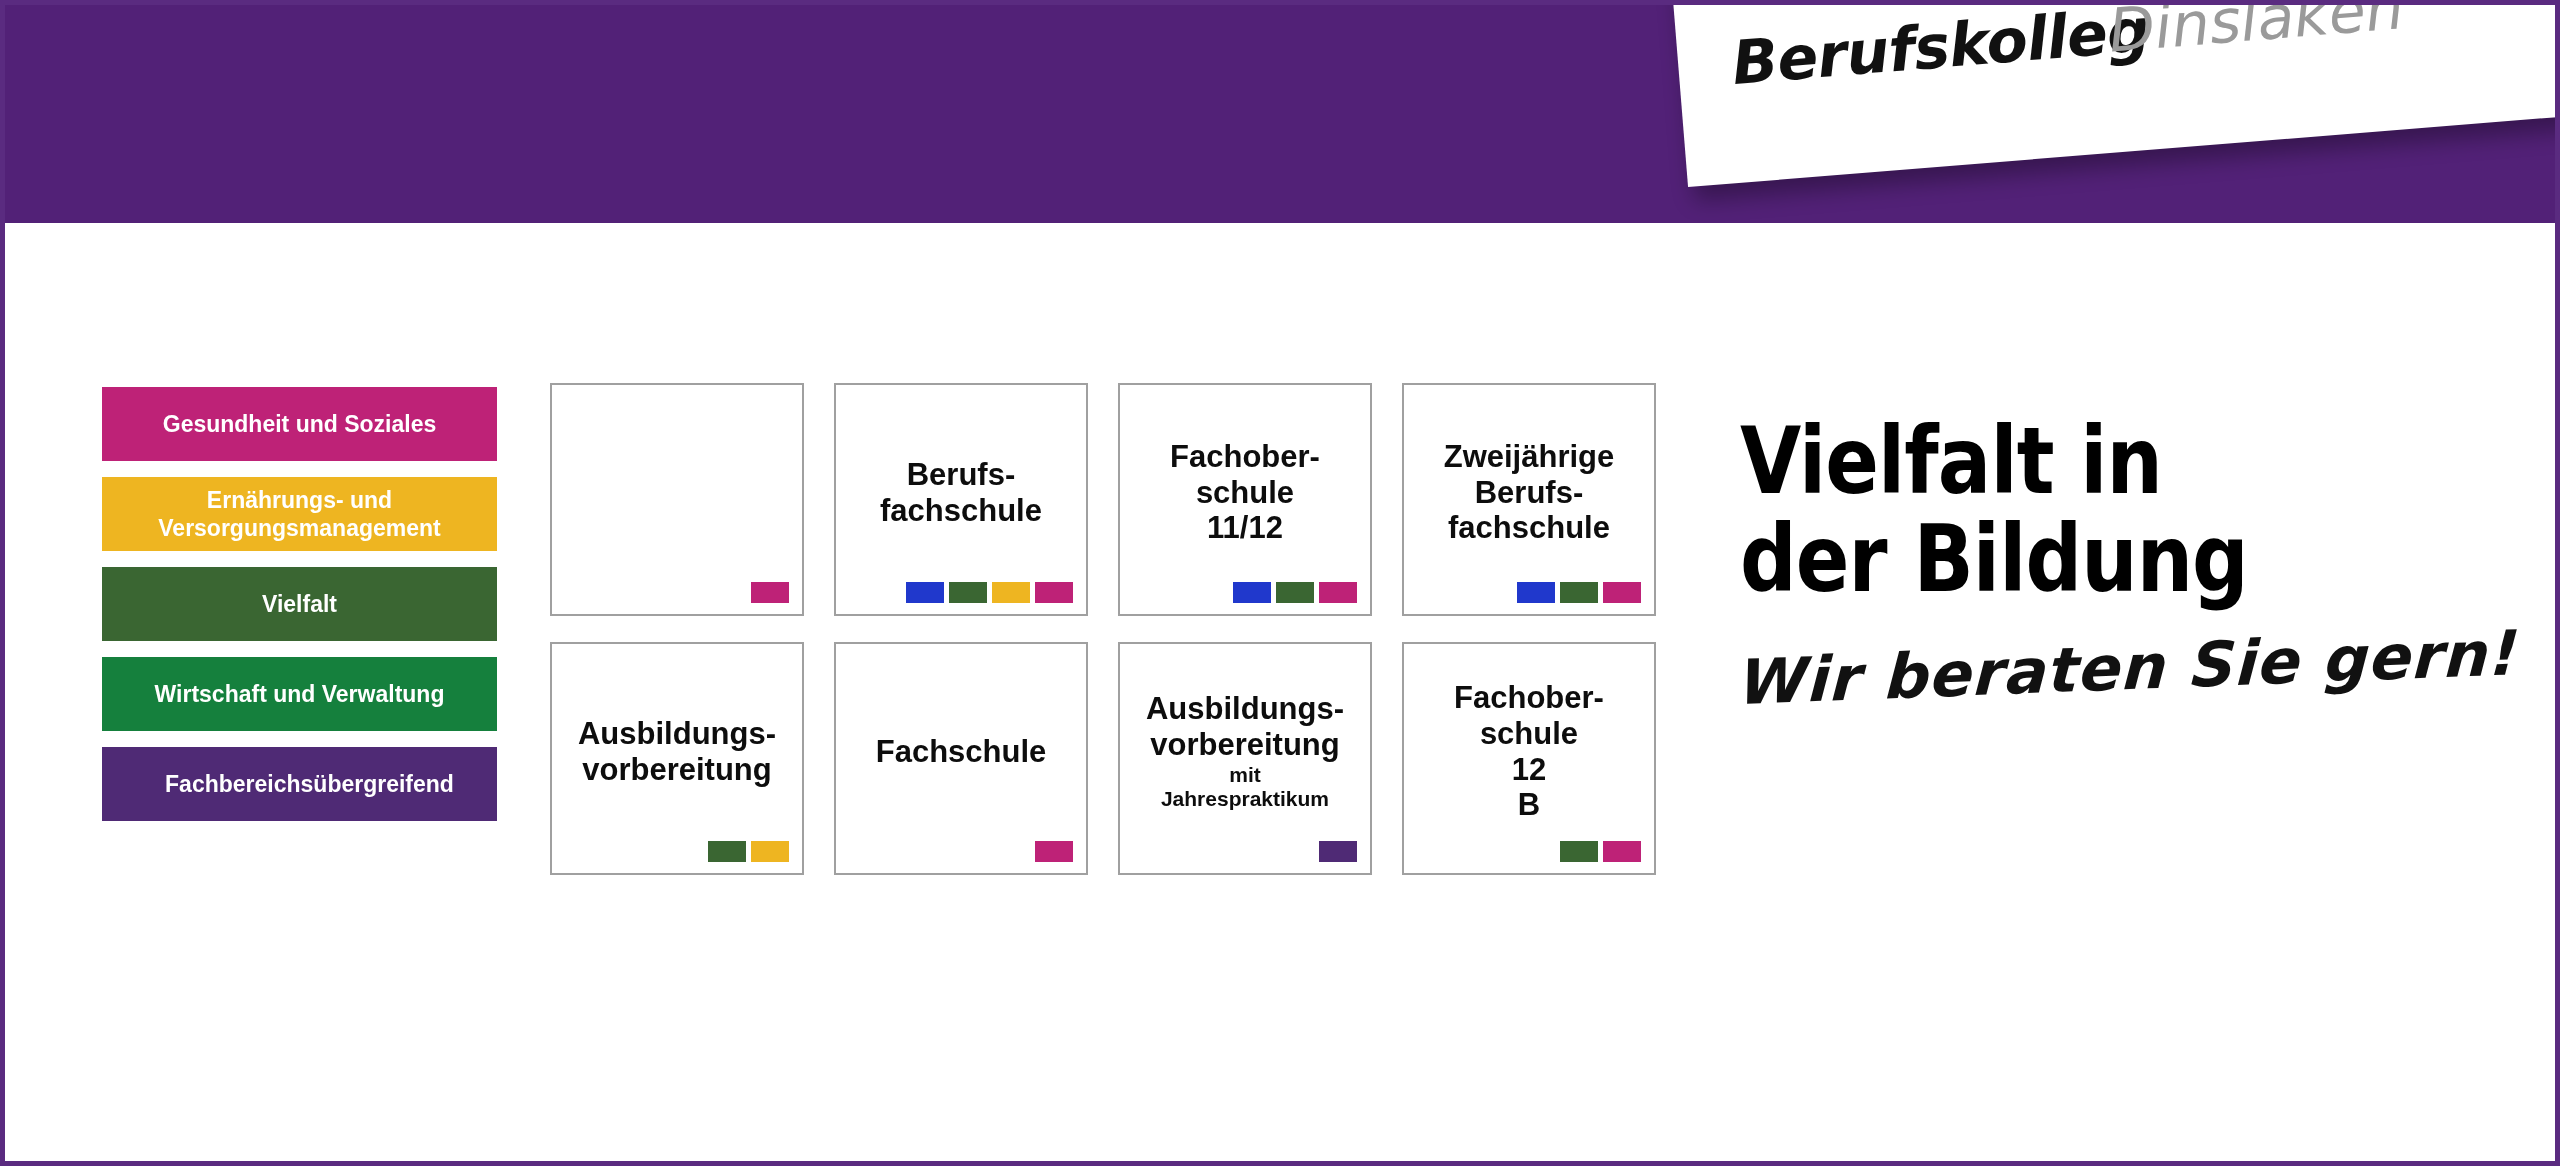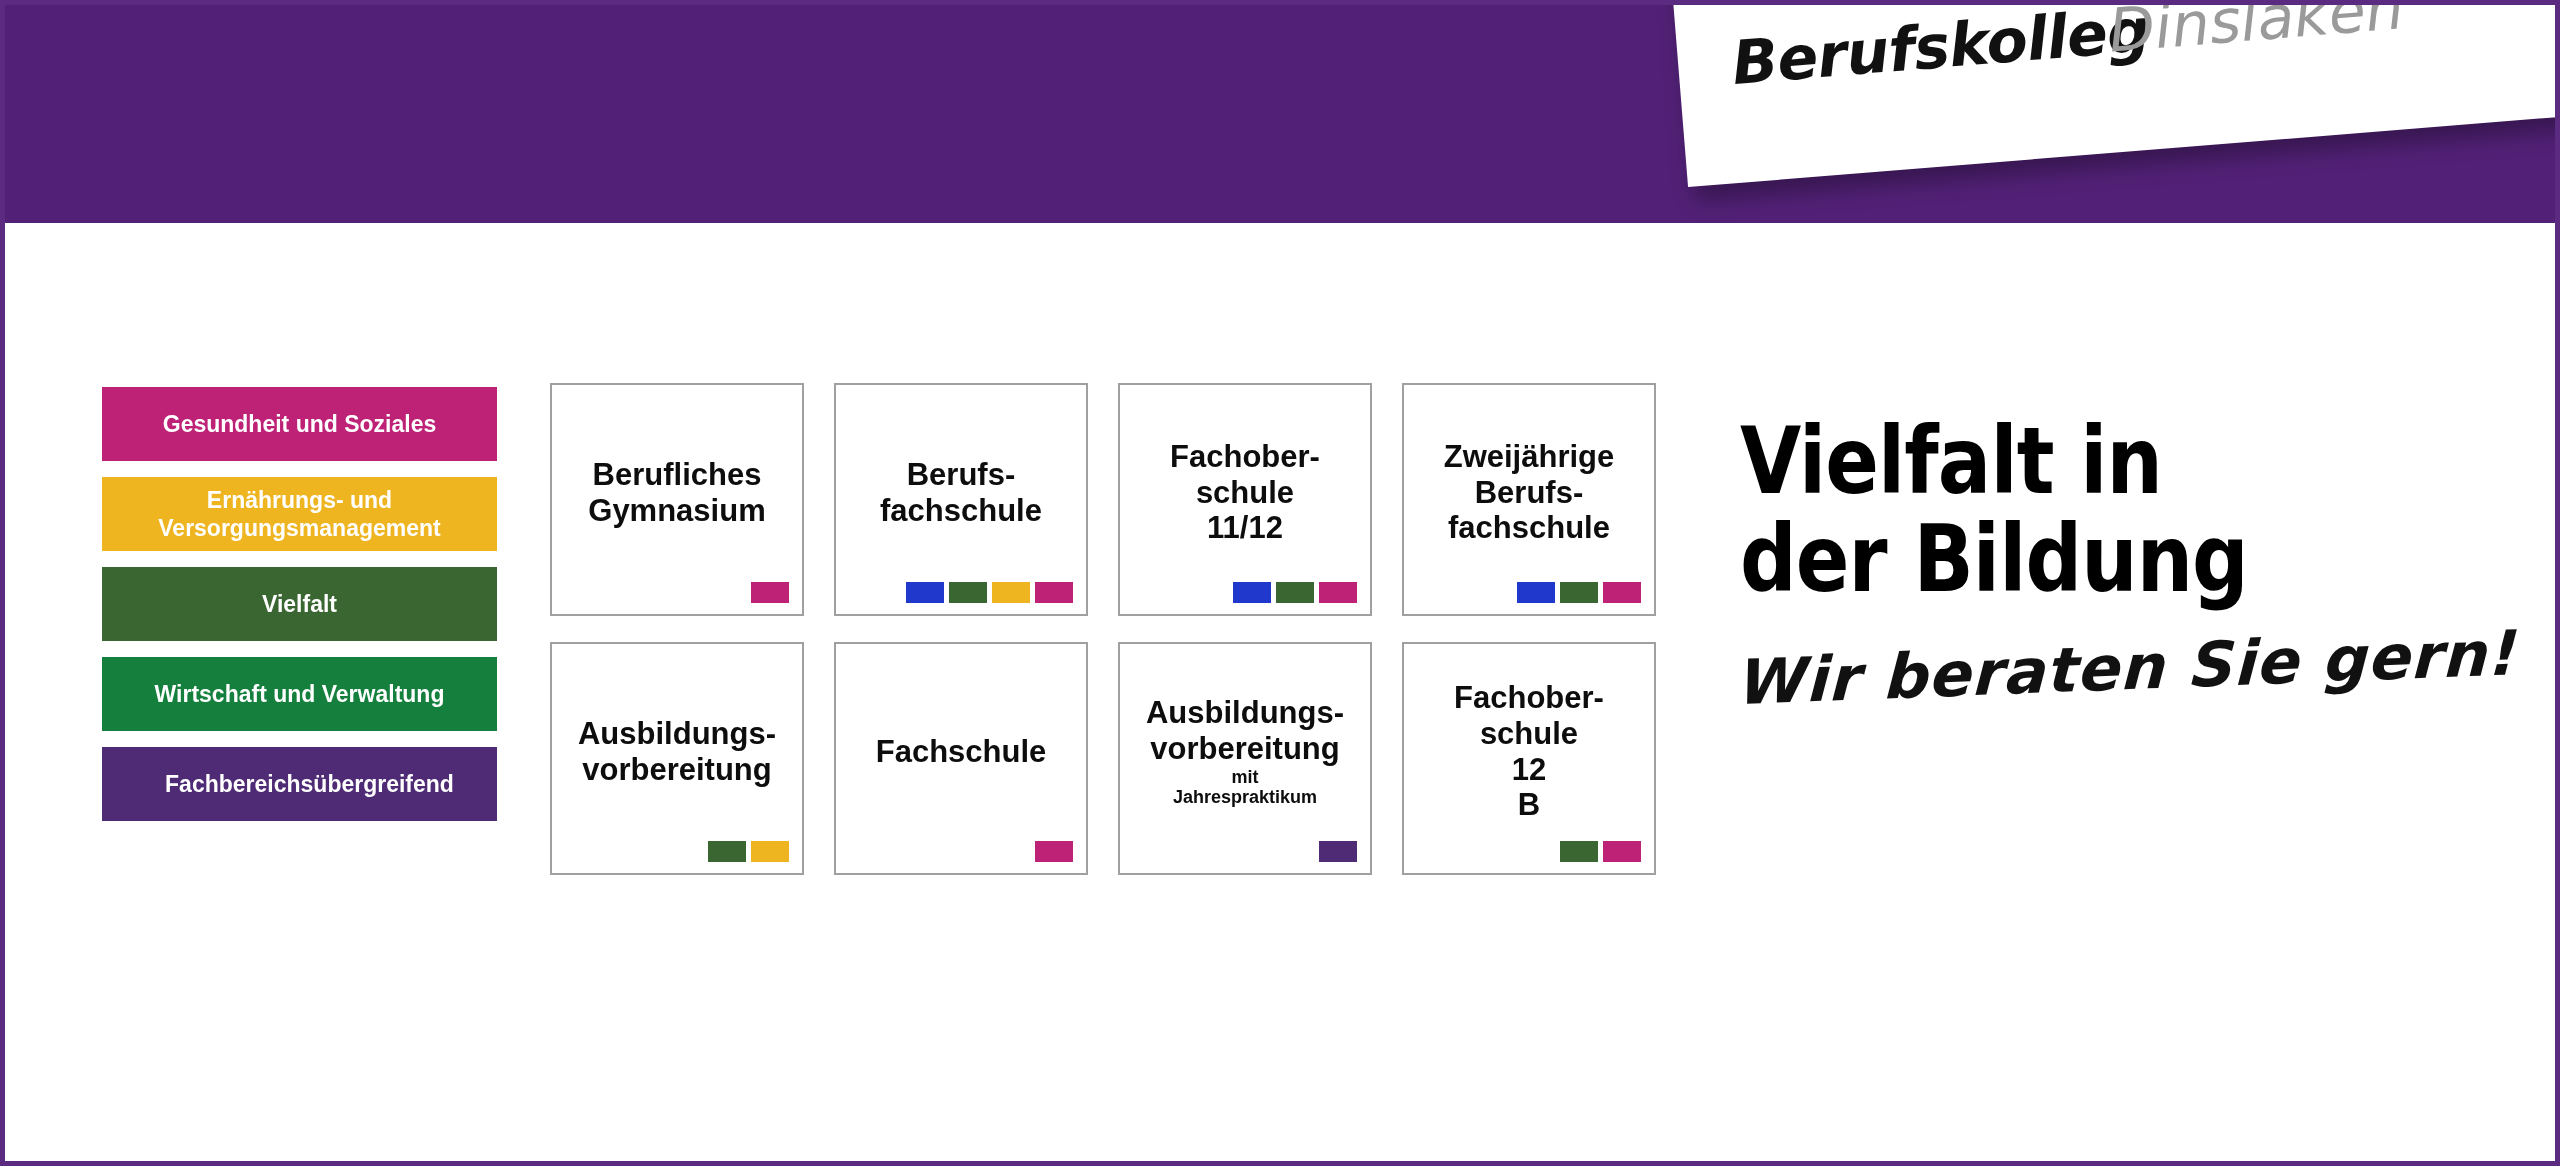--- a/index.html
+++ b/index.html
@@ -120,21 +120,21 @@
     font-weight:bold;
     font-size:31px;
     line-height:1.16;
     color:#0d0d0d;
     text-align:center;
     padding:0 8px;
     margin-top:-14px;
   }
   .card-title .sub{
     display:block;
-    font-size:18px;
+    font-size:21px;
     font-weight:bold;
     line-height:1.16;
   }
   .chips{
     position:absolute;
     right:13px;bottom:11px;
     display:flex;
     gap:5px;
   }
   .chip{
@@ -207,21 +207,20 @@
         <div class="legend-item" style="background: #15803d;">
           <span>Wirtschaft und Verwaltung</span>
         </div>
         <div class="legend-item" style="background: rgb(79, 42, 117); padding-left: 30px;">
           <span>Fachbereichsübergreifend</span>
         </div>
       </div>
 
     <div id="card-grid">
         <div class="prog-card">
-          <div class="card-title"><span>Berufliches<br>Gymnasium</span></div>
           <div class="chips">
             <span class="chip" style="background: rgb(190, 34, 119);"></span>
           </div>
         </div>
         <div class="prog-card">
           <div class="card-title"><span>Berufs-<br>fachschule</span></div>
           <div class="chips">
             <span class="chip" style="background: rgb(32, 56, 204);"></span>
             <span class="chip" style="background: rgb(58, 102, 50);"></span>
             <span class="chip" style="background: rgb(238, 181, 33);"></span>

